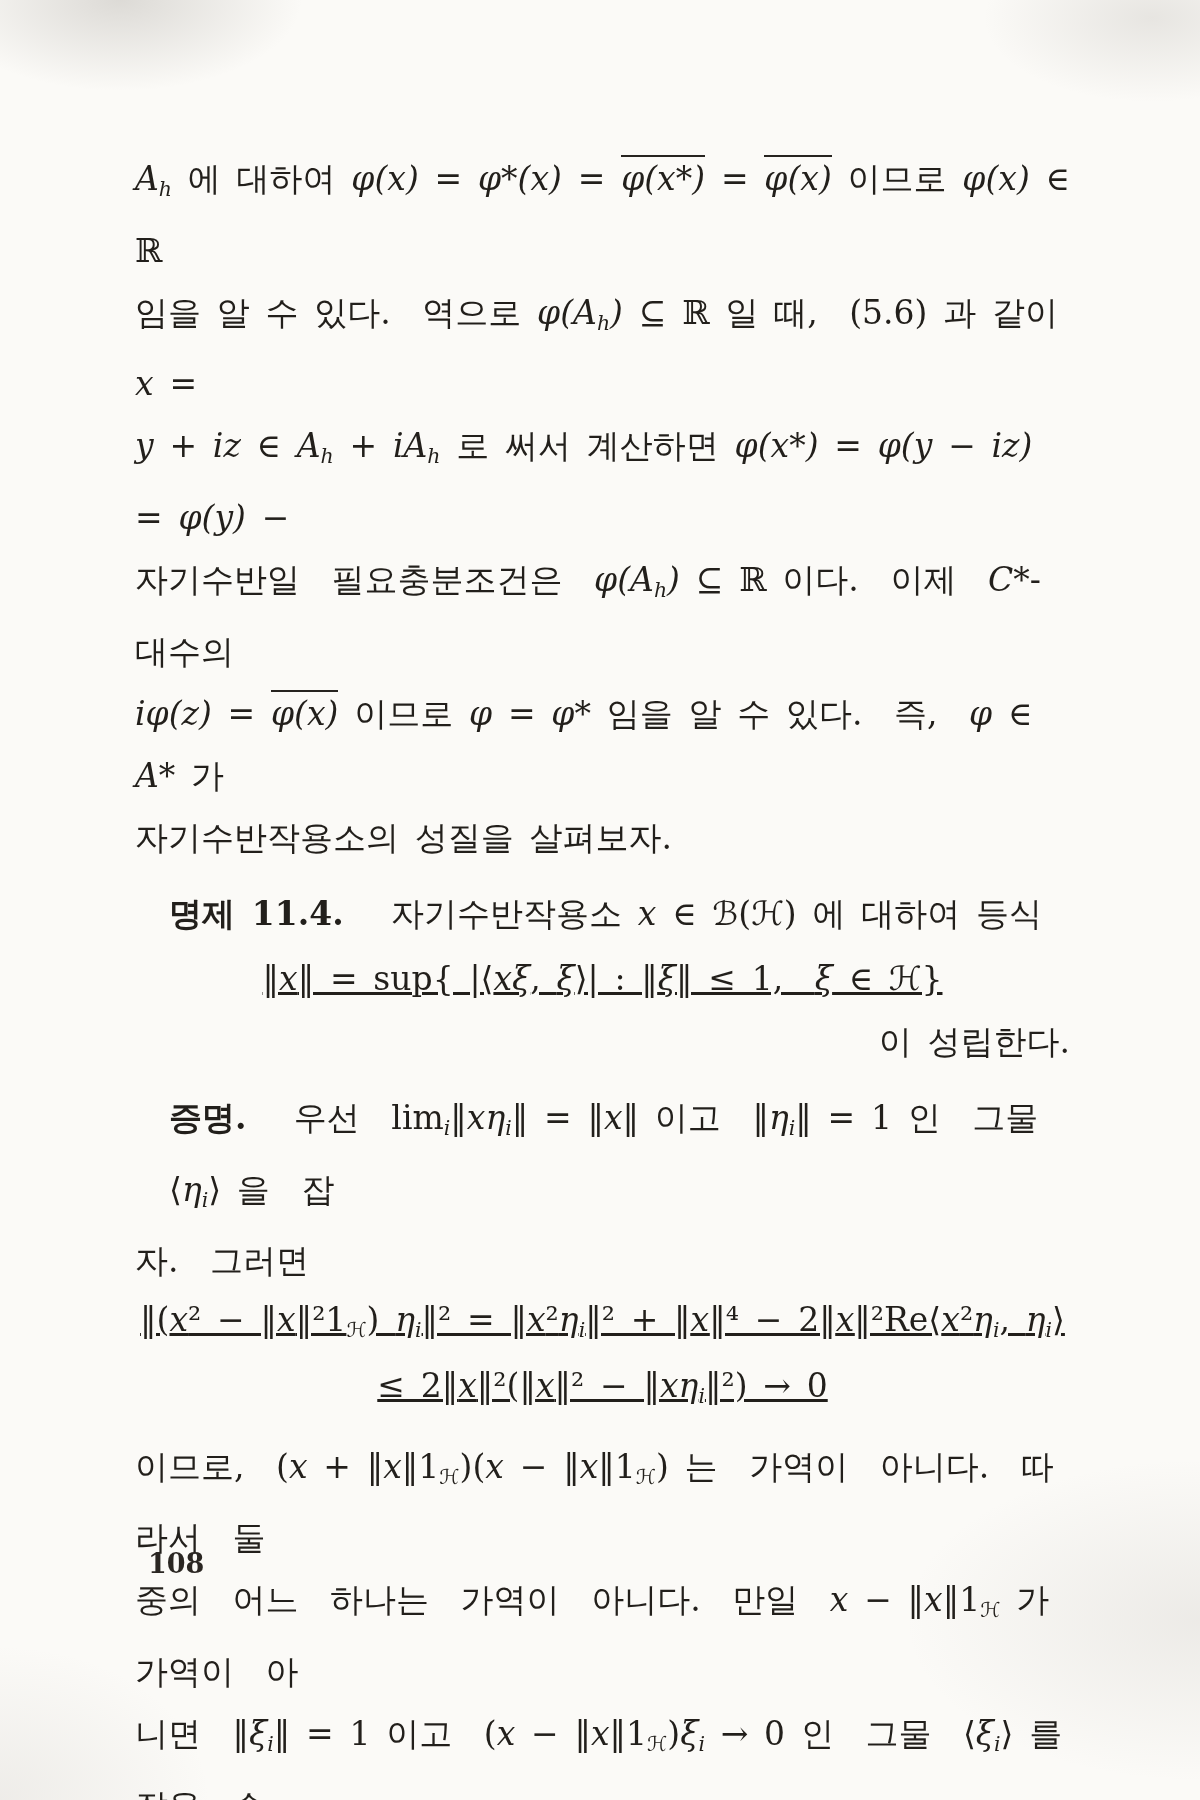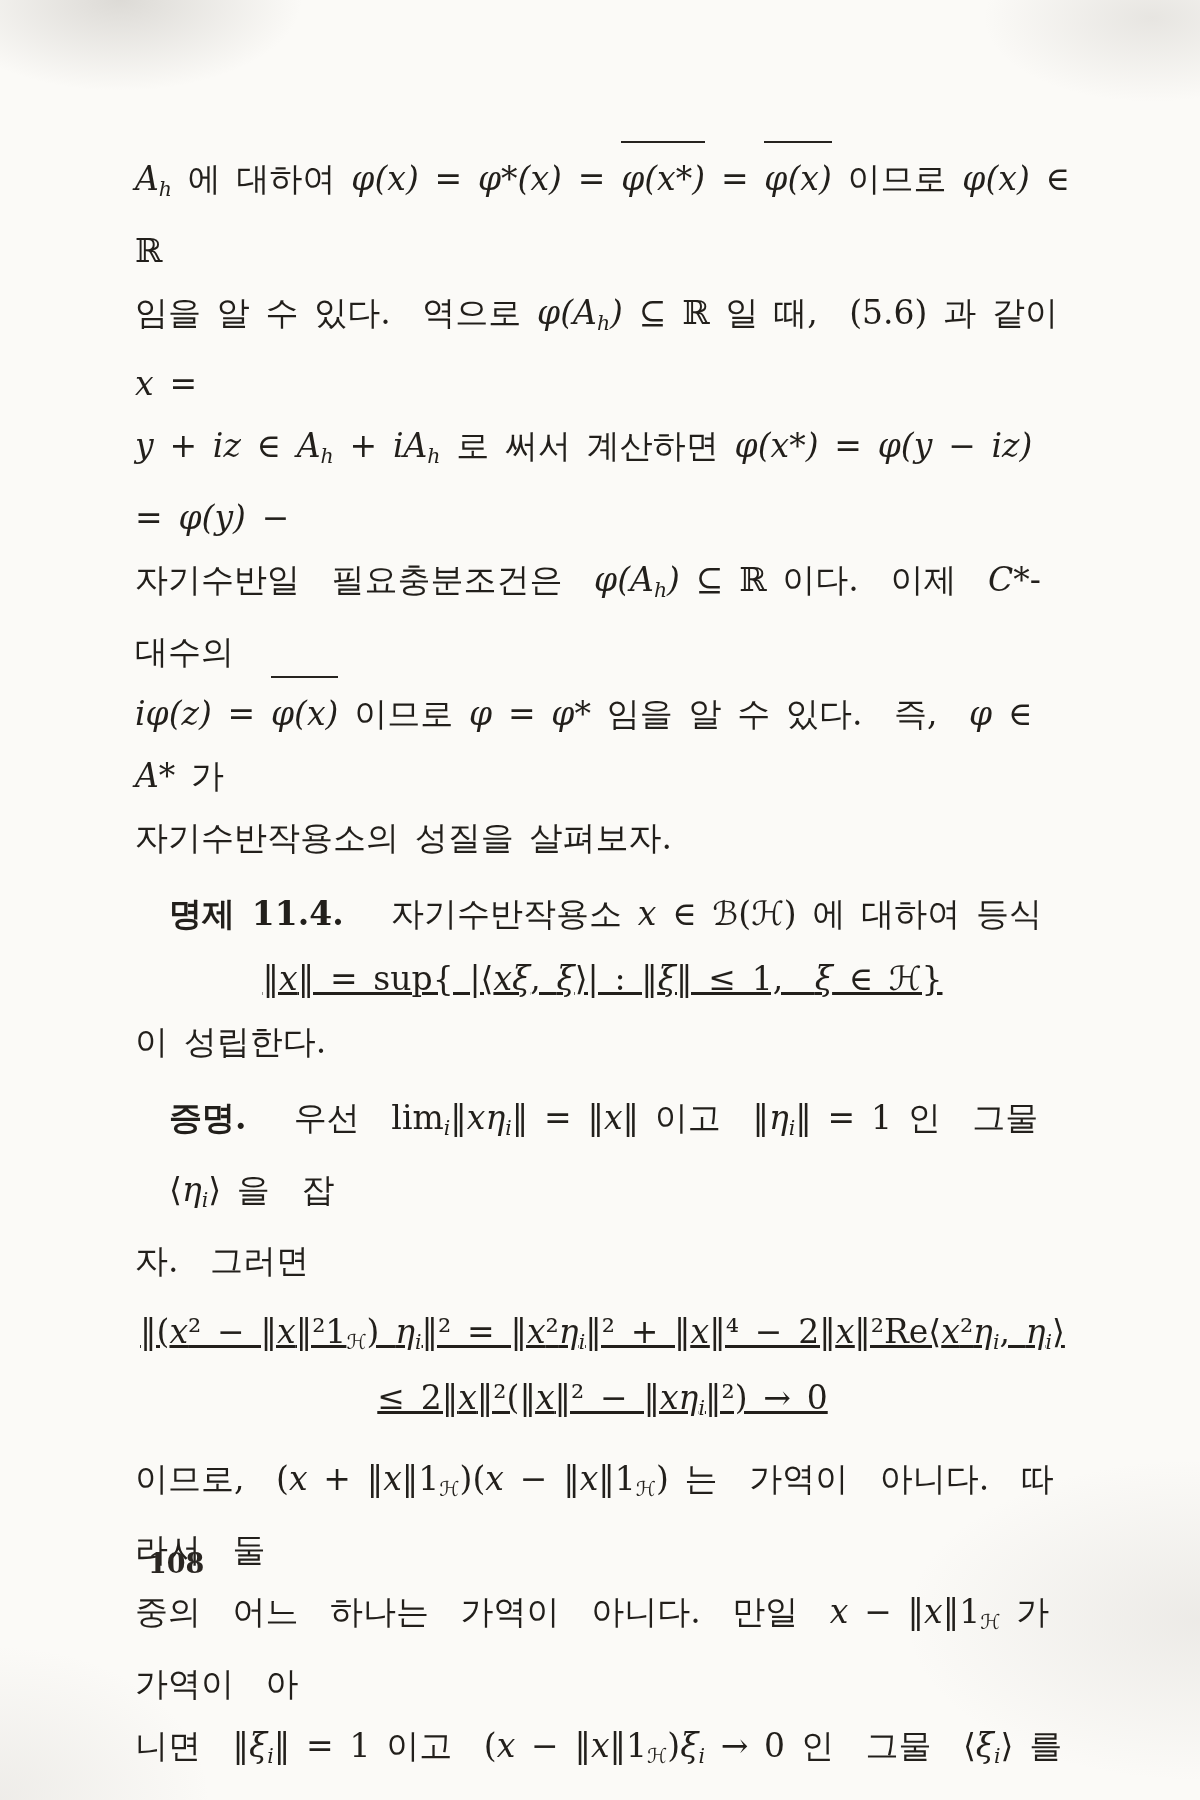--- a/index.html
+++ b/index.html
@@ -25,28 +25,28 @@
   }
   .line {
     font-size: 33px;
     line-height: 62px;
     word-spacing: 0.16em;
     white-space: pre-wrap;
   }
   .ind { padding-left: 34px; }
   .m { font-style: italic; }
   .sub { font-size: 0.62em; vertical-align: -0.28em; }
-  .ol { border-top: 2px solid #26231f; padding-top: 16px; }
+  .ol { border-top: 2px solid #26231f; padding-top: 2px; }
   .b { font-weight: bold; }
   .display .line { text-align: center; line-height: 56px; text-decoration: underline; }
   .blk-prop   { margin-top: 14px; }
   .blk-formula{ margin-top: 6px; }
-  .blk-holds  { margin-top: 4px; }
+  .blk-holds  { margin-top: 4px; text-align: right; }
   .blk-proof  { margin-top: 14px; }
-  .blk-eqmain { margin-top: 12px; }
+  .blk-eqmain { }
   .blk-pinv   { margin-top: 12px; }
   .pagenum {
     position: absolute;
     left: 148px;
     top: 1548px;
     font-size: 27px;
     font-weight: bold;
     color: #2a2622;
   }
 </style>

